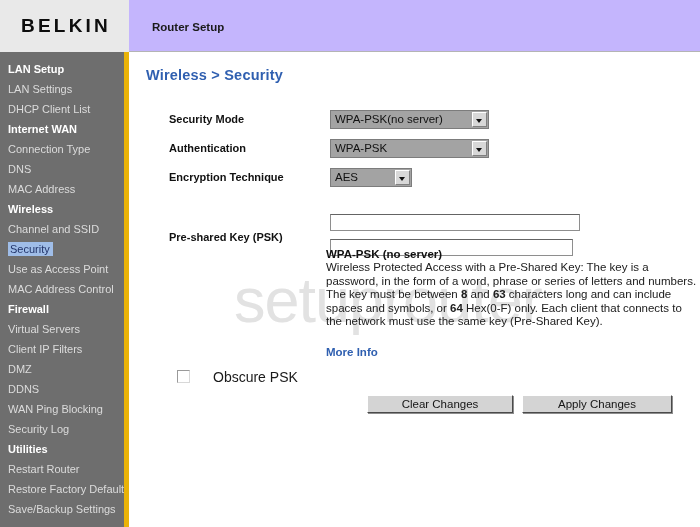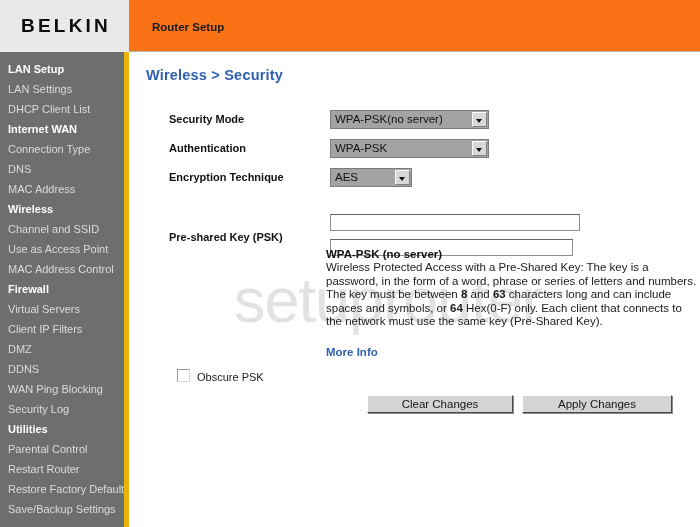--- a/index.html
+++ b/index.html
@@ -20,21 +20,21 @@
     width: 700px;
     height: 527px;
   }
 
   
   .topbar {
     position: absolute;
     left: 0; top: 0;
     width: 700px;
     height: 52px;
-    background: #f97316;
+    background: #c4b5fd;
     border-bottom: 1px solid #b4b4b4;
     box-sizing: border-box;
   }
   .logo-box {
     position: absolute;
     left: 0; top: 0;
     width: 129px;
     height: 52px;
     background: #e9e9e9;
     display: flex;
@@ -235,23 +235,23 @@
     width: 11px;
     height: 11px;
     border: 1px solid #9a9a9a;
     border-right-color: #d8d8d8;
     border-bottom-color: #d8d8d8;
     background: #ffffff;
     vertical-align: -1px;
     cursor: pointer;
   }
   .chk-lbl {
-    font-size: 11px;
+    font-size: 14px;
     color: #1a1a1a;
-    margin-left: 7px;
+    margin-left: 23px;
   }
 
   
   .btn {
     position: absolute;
     top: 343px;
     height: 18px;
     background: #d4d4d4;
     border: 1px solid #ffffff;
     border-right-color: #4a4a4a;
@@ -280,31 +280,31 @@
   <div class="sidebar" id="sidebar">
       <div class="nav-item group"><span>LAN Setup</span></div>
       <div class="nav-item link"><span>LAN Settings</span></div>
       <div class="nav-item link"><span>DHCP Client List</span></div>
       <div class="nav-item group"><span>Internet WAN</span></div>
       <div class="nav-item link"><span>Connection Type</span></div>
       <div class="nav-item link"><span>DNS</span></div>
       <div class="nav-item link"><span>MAC Address</span></div>
       <div class="nav-item group"><span>Wireless</span></div>
       <div class="nav-item link"><span>Channel and SSID</span></div>
+      <div class="nav-item link"><span class="sel">Security</span></div>
       <div class="nav-item link"><span>Use as Access Point</span></div>
       <div class="nav-item link"><span>MAC Address Control</span></div>
       <div class="nav-item group"><span>Firewall</span></div>
       <div class="nav-item link"><span>Virtual Servers</span></div>
       <div class="nav-item link"><span>Client IP Filters</span></div>
       <div class="nav-item link"><span>DMZ</span></div>
       <div class="nav-item link"><span>DDNS</span></div>
       <div class="nav-item link"><span>WAN Ping Blocking</span></div>
       <div class="nav-item link"><span>Security Log</span></div>
       <div class="nav-item group"><span>Utilities</span></div>
-      <div class="nav-item link"><span>Parental Control</span></div>
       <div class="nav-item link"><span>Restart Router</span></div>
       <div class="nav-item link"><span>Restore Factory Default</span></div>
       <div class="nav-item link"><span>Save/Backup Settings</span></div>
     </div>
 
   <div class="content">
 
     <div class="watermark">setuprouter</div>
 
     <div class="inner">

